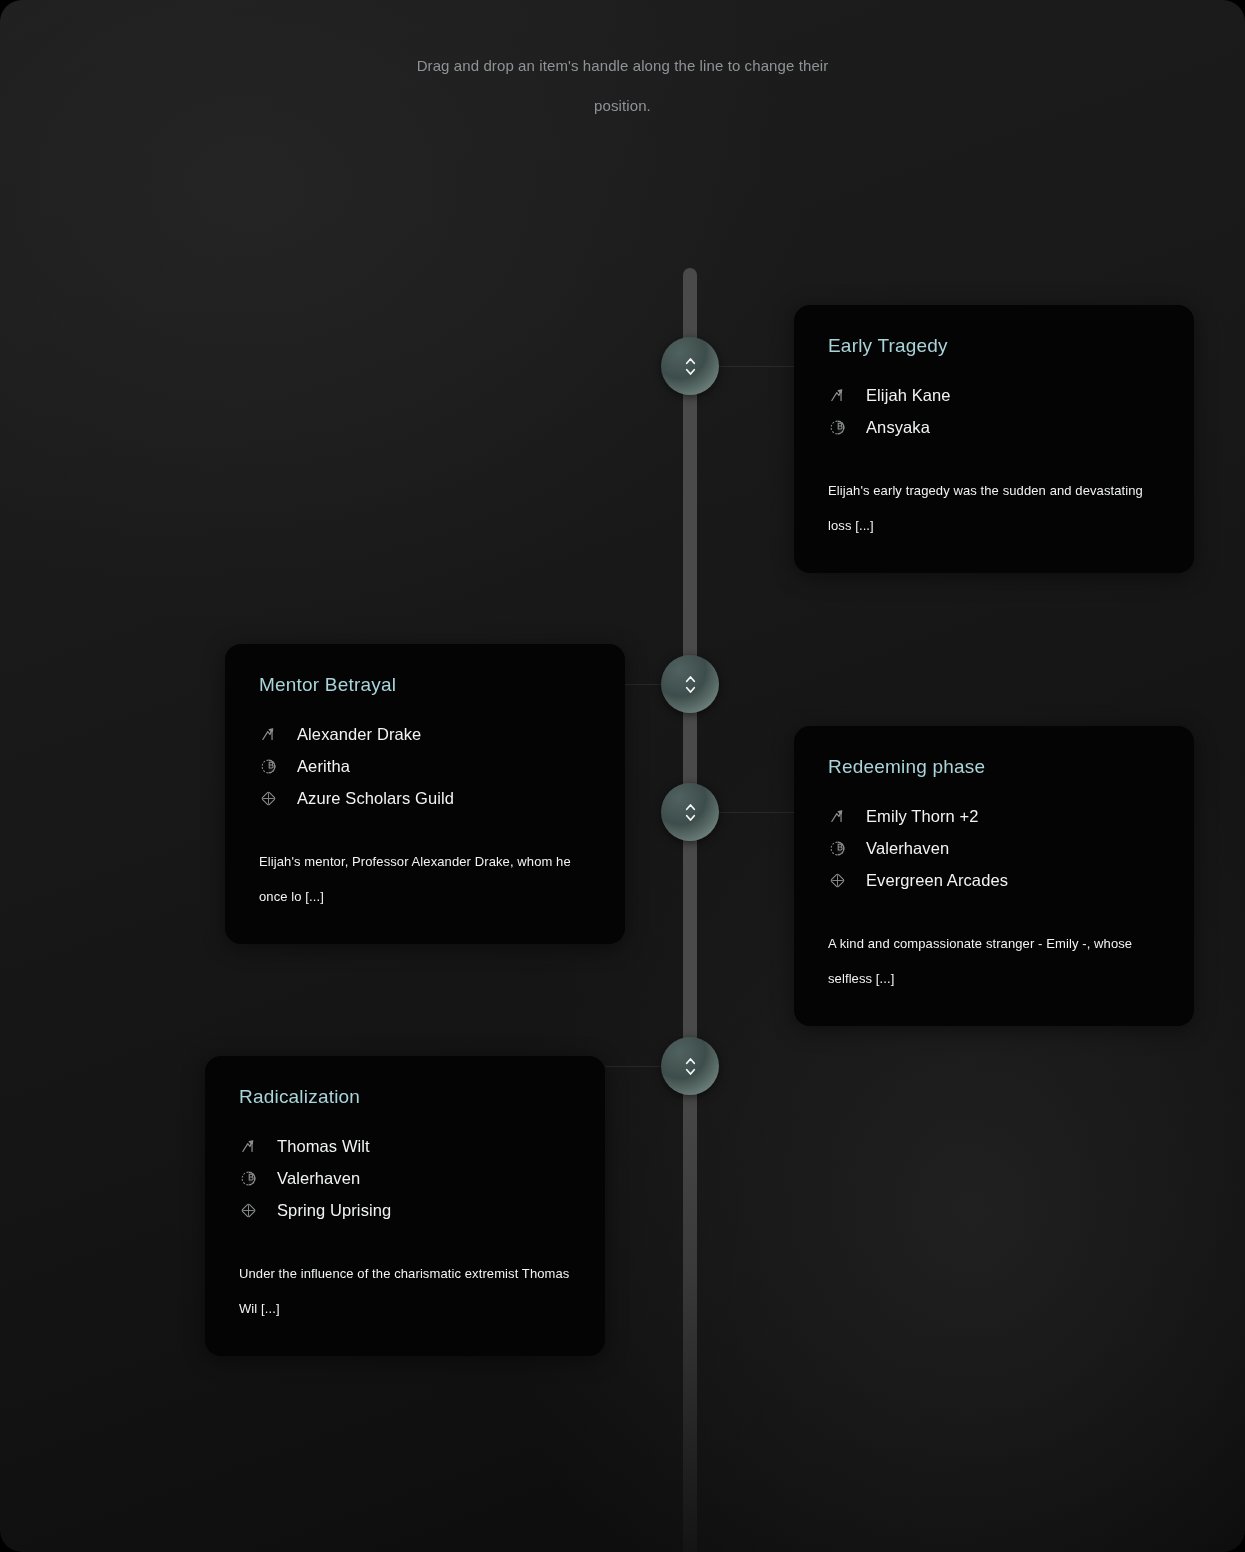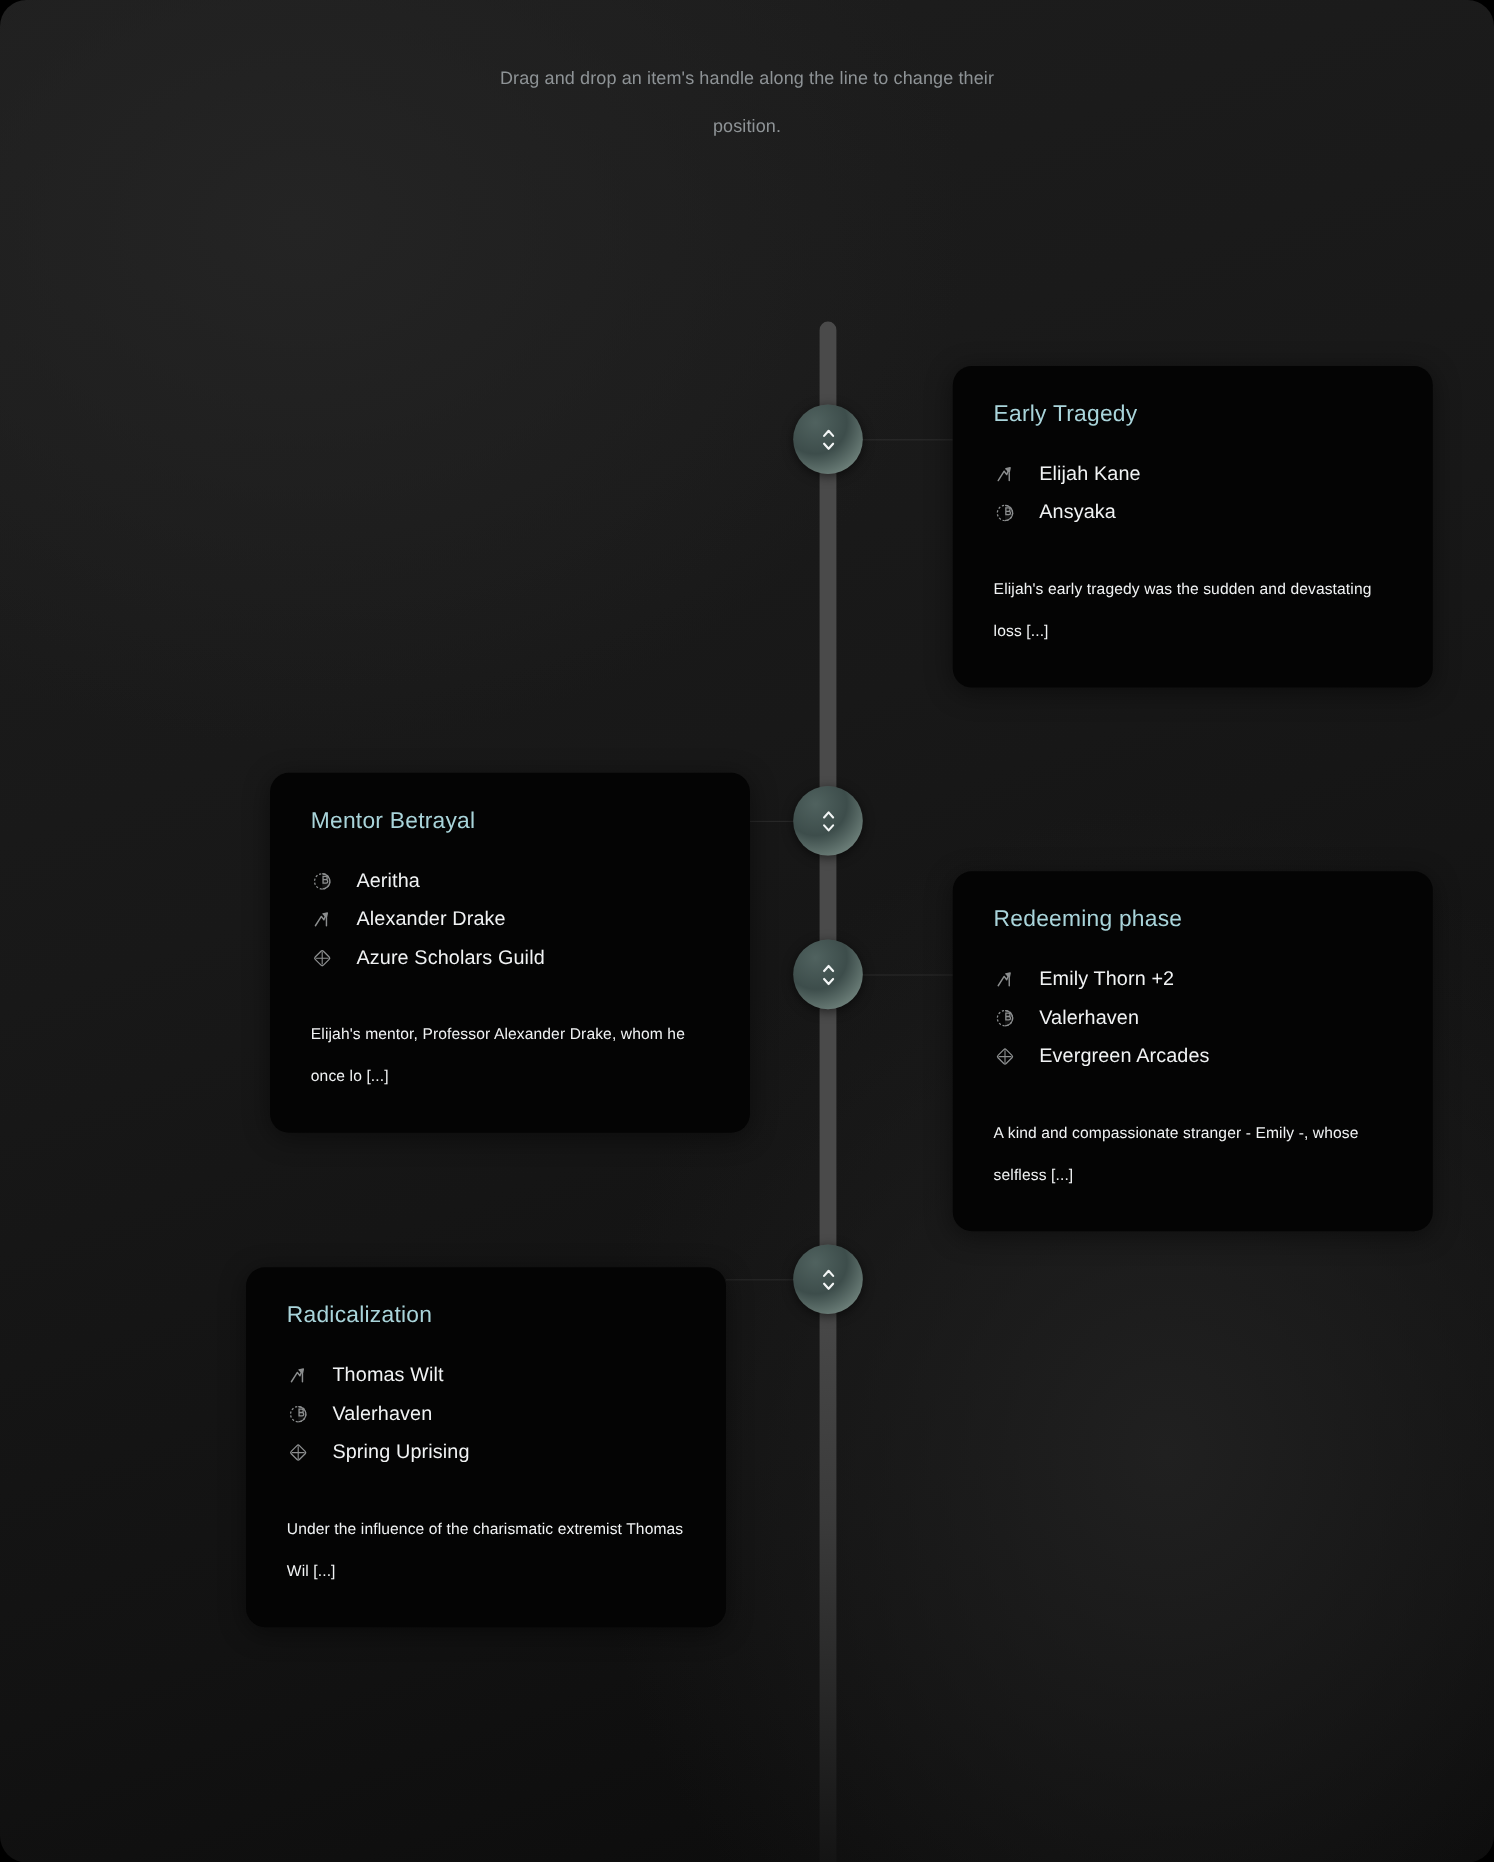--- a/index.html
+++ b/index.html
@@ -166,37 +166,37 @@
             <span class="meta-label">Ansyaka</span>
           </div>
         </div>
         <div class="card-body">Elijah's early tragedy was the sudden and devastating loss [...]</div>
       </div>
       <div class="card" style="top: 644px; width: 400px; left: 205px; margin-left: 20px;">
         <div class="card-title">Mentor Betrayal</div>
         <div class="meta-list">
           <div class="meta-row">
             <span class="meta-icon">
+              <svg width="17" height="17" viewBox="0 0 24 24" fill="none" stroke="#dfe3e4" stroke-width="1.7" stroke-linecap="round" stroke-linejoin="round">
+                <path d="M4 19 L11 8 L14 12 L17 5"></path>
+                <path d="M13 5 L18 4 L17 9 Z" fill="#dfe3e4"></path>
+                <path d="M17 10 L17 19"></path>
+              </svg>
+            </span>
+            <span class="meta-label">Alexander Drake</span>
+          </div>
+          <div class="meta-row">
+            <span class="meta-icon">
               <svg width="17" height="17" viewBox="0 0 24 24" fill="none" stroke="#dfe3e4" stroke-width="1.5">
                 <circle cx="12" cy="12" r="9" stroke-dasharray="2.6 2.2"></circle>
                 <path d="M12 3 a9 9 0 0 1 0 18" fill="#dfe3e4" fill-opacity=".1"></path>
                 <path d="M13 6 h3 a2 2 0 0 1 0 4 h-3 z M13 10 h3.5 a2 2 0 0 1 0 4 H13 z"></path>
               </svg>
             </span>
             <span class="meta-label">Aeritha</span>
-          </div>
-          <div class="meta-row">
-            <span class="meta-icon">
-              <svg width="17" height="17" viewBox="0 0 24 24" fill="none" stroke="#dfe3e4" stroke-width="1.7" stroke-linecap="round" stroke-linejoin="round">
-                <path d="M4 19 L11 8 L14 12 L17 5"></path>
-                <path d="M13 5 L18 4 L17 9 Z" fill="#dfe3e4"></path>
-                <path d="M17 10 L17 19"></path>
-              </svg>
-            </span>
-            <span class="meta-label">Alexander Drake</span>
           </div>
           <div class="meta-row">
             <span class="meta-icon">
               <svg width="17" height="17" viewBox="0 0 24 24" fill="none" stroke="#dfe3e4" stroke-width="1.5" stroke-linejoin="round">
                 <rect x="5.2" y="5.2" width="13.6" height="13.6" rx="2" transform="rotate(45 12 12)"></rect>
                 <path d="M12 4.5 V19.5 M4.5 12 H19.5" stroke-width="1.3"></path>
               </svg>
             </span>
             <span class="meta-label">Azure Scholars Guild</span>
           </div>

